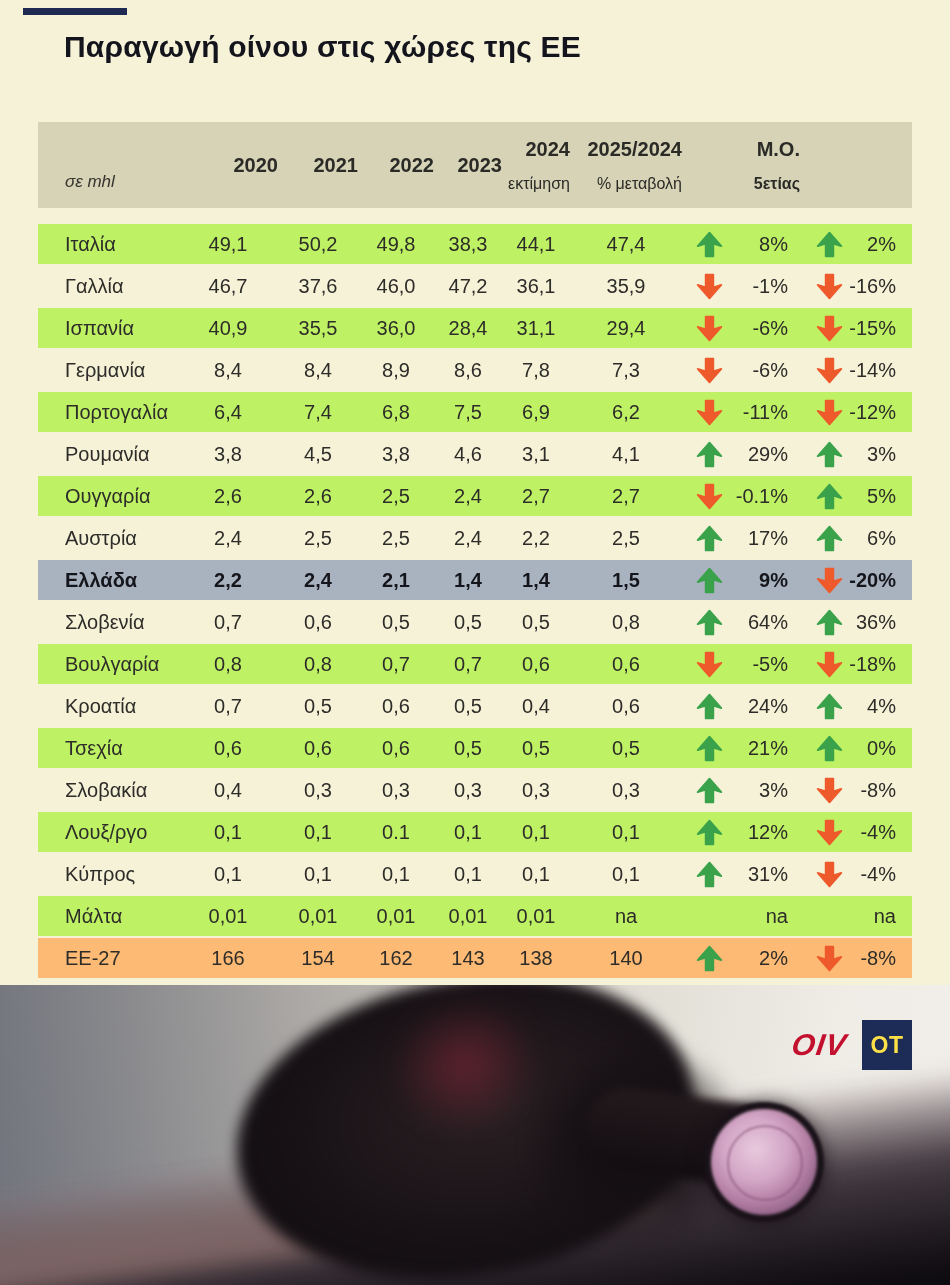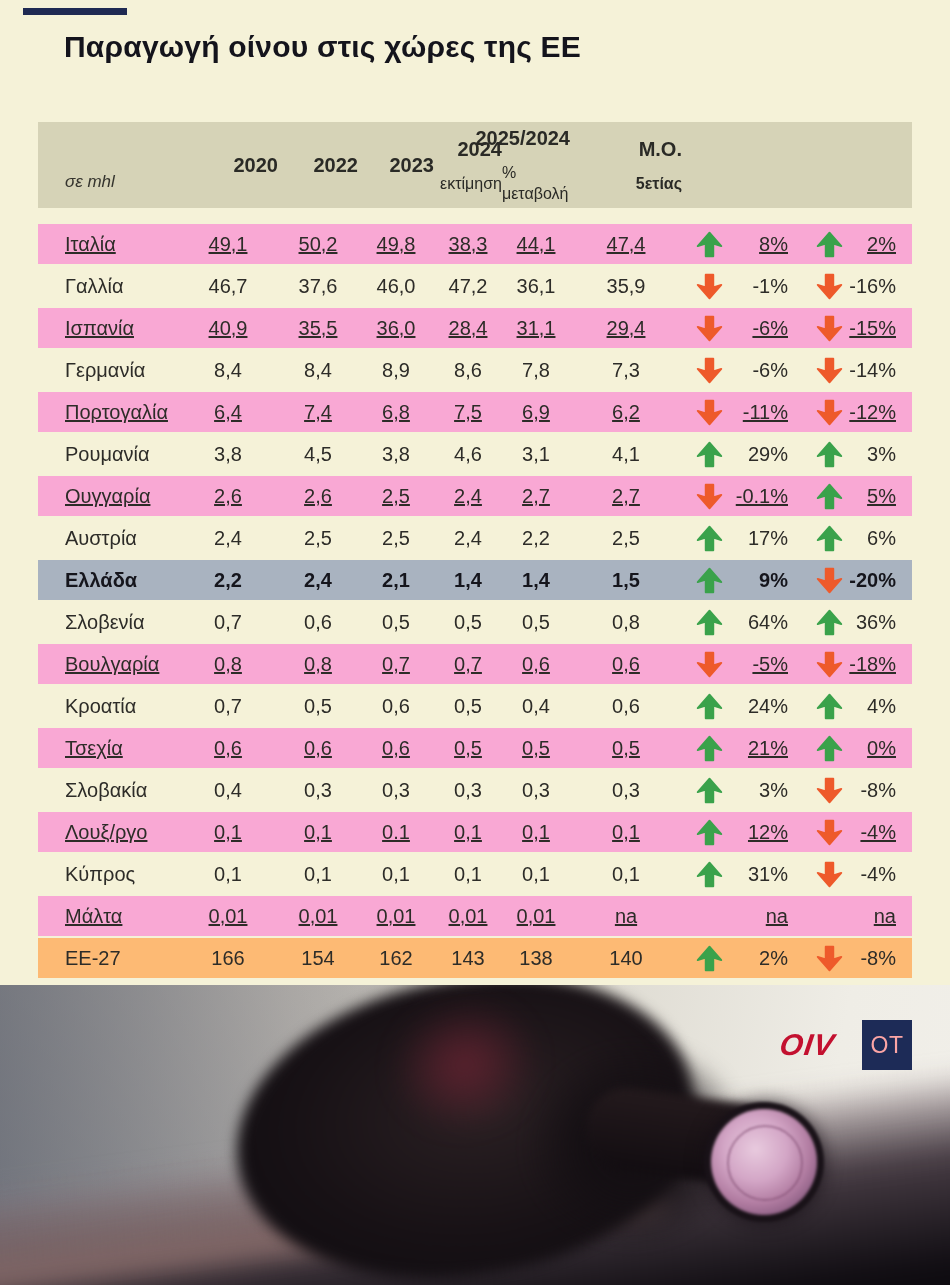--- a/index.html
+++ b/index.html
@@ -21,21 +21,21 @@
   }
   .thead { height:86px; background:#d6d3b7; }
   .th { display:flex; flex-direction:column; justify-content:center; align-items:flex-end; color:#2a2a26; }
   .th .h-main { font-size:20px; font-weight:bold; line-height:24px; }
   .th .h-sub  { font-size:16px; line-height:21px;margin-top:12px; }
   .th .h-sub.bold { font-weight:bold; }
   .th.country { align-items:flex-start; justify-content:flex-end; padding:0 0 16px 27px; }
   .unit { font-style:italic; font-size:17px; color:#35342e;margin-top:19px; }
   .tbody { margin-top:16px; }
   .row { height:40px; margin-bottom:2px; align-items:center; font-size:20px; color:#2d2c28; }
-  .row.alt   { background:#f9a8d4;text-decoration:underline; }
+  .row.alt   { background:#bef264; }
   .row.hl    { background:#a9b3c0; font-weight:bold; color:#15151c; }
   .row.total { background:#fdba74; }
   .cell.country { padding-left:27px; white-space:nowrap; }
   .cell.num { text-align:center; }
   .cell.change, .cell.avg { display:flex; align-items:center; height:100%; }
   .cell.change { padding-left:14px; padding-right:12px; }
   .cell.avg    { padding-left:16px; padding-right:16px; }
   .pct { flex:1; text-align:right; }
   .arrow { display:flex; }
   .arrow svg { display:block; }
@@ -64,37 +64,40 @@
   .bottle-neck { left:585px; top:113px; width:225px; height:82px; border-radius:40px;
     background:linear-gradient(to bottom,#241a1d,#120d11); transform:rotate(8deg); filter:blur(4px); }
   .bottle-cap { left:711px; top:124px; width:106px; height:106px; border-radius:50%;
     background:radial-gradient(circle at 42% 38%,#e8cade 0%,#d3a6c6 35%,#b27da2 60%,#7e5378 85%,#4f3350 100%);
     box-shadow:0 0 0 7px #191218, 0 0 16px 9px rgba(20,14,20,.6); filter:blur(1.5px); }
   .cap-ring { left:727px; top:140px; width:72px; height:72px; border-radius:50%;
     border:2px solid rgba(125,75,112,.55); filter:blur(1px); }
   .logos { position:absolute; right:38px; top:35px; display:flex; align-items:center; gap:15px; }
   .oiv { color:#c3102f; font-size:30px; font-weight:bold; font-style:italic;
     letter-spacing:1px; transform:skewX(-8deg); }
-  .ot { width:50px; height:50px; background:#1d2b57; color:#fca5a5; display:flex;
-    align-items:center; justify-content:center; font-size:23px; font-weight:normal; letter-spacing:.5px;margin-left:12px; }
+  .ot { width:50px; height:50px; background:#1d2b57; color:#fde047; display:flex;
+    align-items:center; justify-content:center; font-size:23px; font-weight:bold; letter-spacing:.5px; }
 </style>
 </head>
 <body>
 
 <div class="page">
   <div class="top-bar"></div>
   <h1 class="title">Παραγωγή οίνου στις χώρες της ΕΕ</h1>
 
   <div class="table">
     <div class="thead grid-cols" id="thead">
       <div class="th country">
         <span class="unit">σε mhl</span>
       </div>
     <div class="th">
           <span class="h-main">2020</span>
+        </div>
+        <div class="th">
+          <span class="h-main">2021</span>
         </div>
         <div class="th">
           <span class="h-main">2022</span>
         </div>
         <div class="th">
           <span class="h-main">2023</span>
         </div>
         <div class="th">
           <span class="h-main">2024</span>
           <span class="h-sub">εκτίμηση</span>

